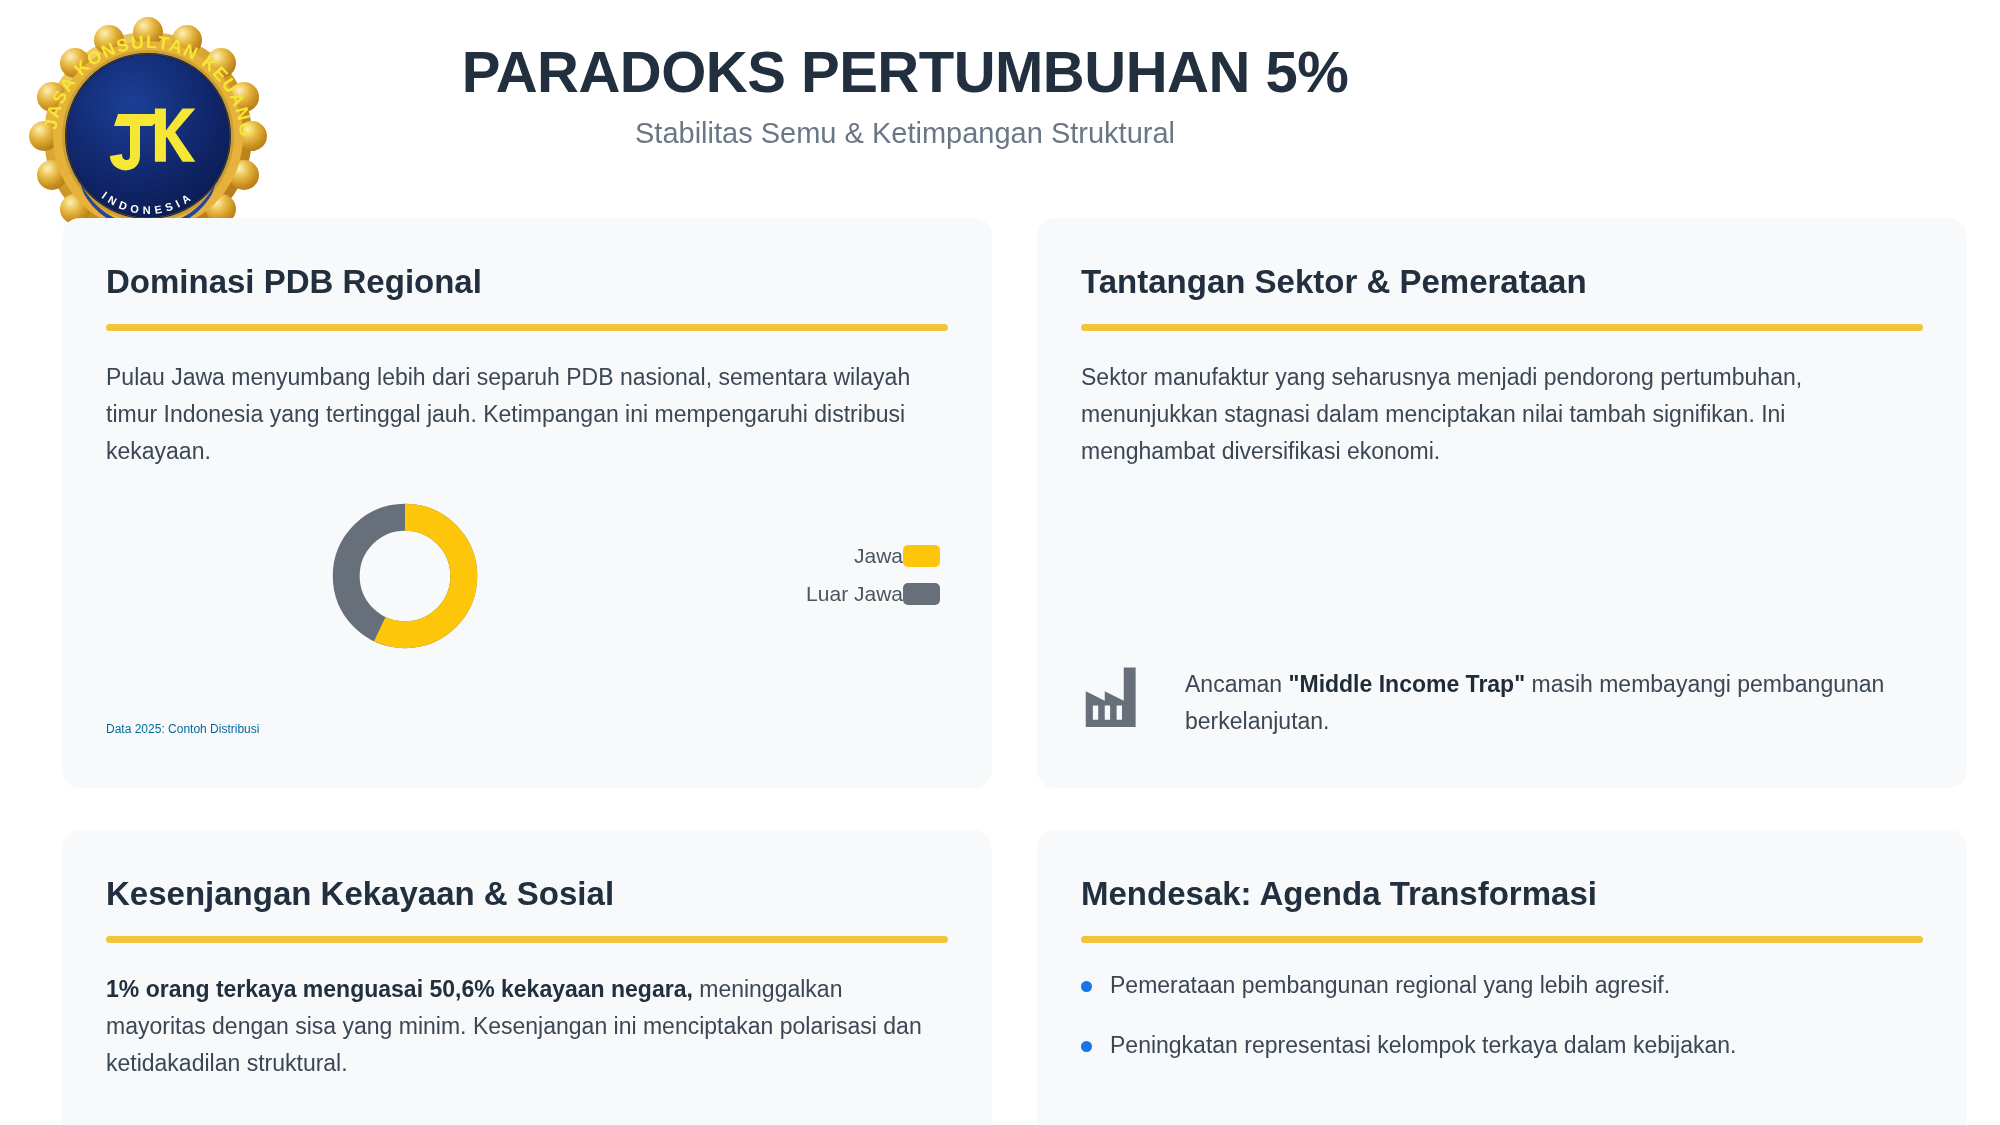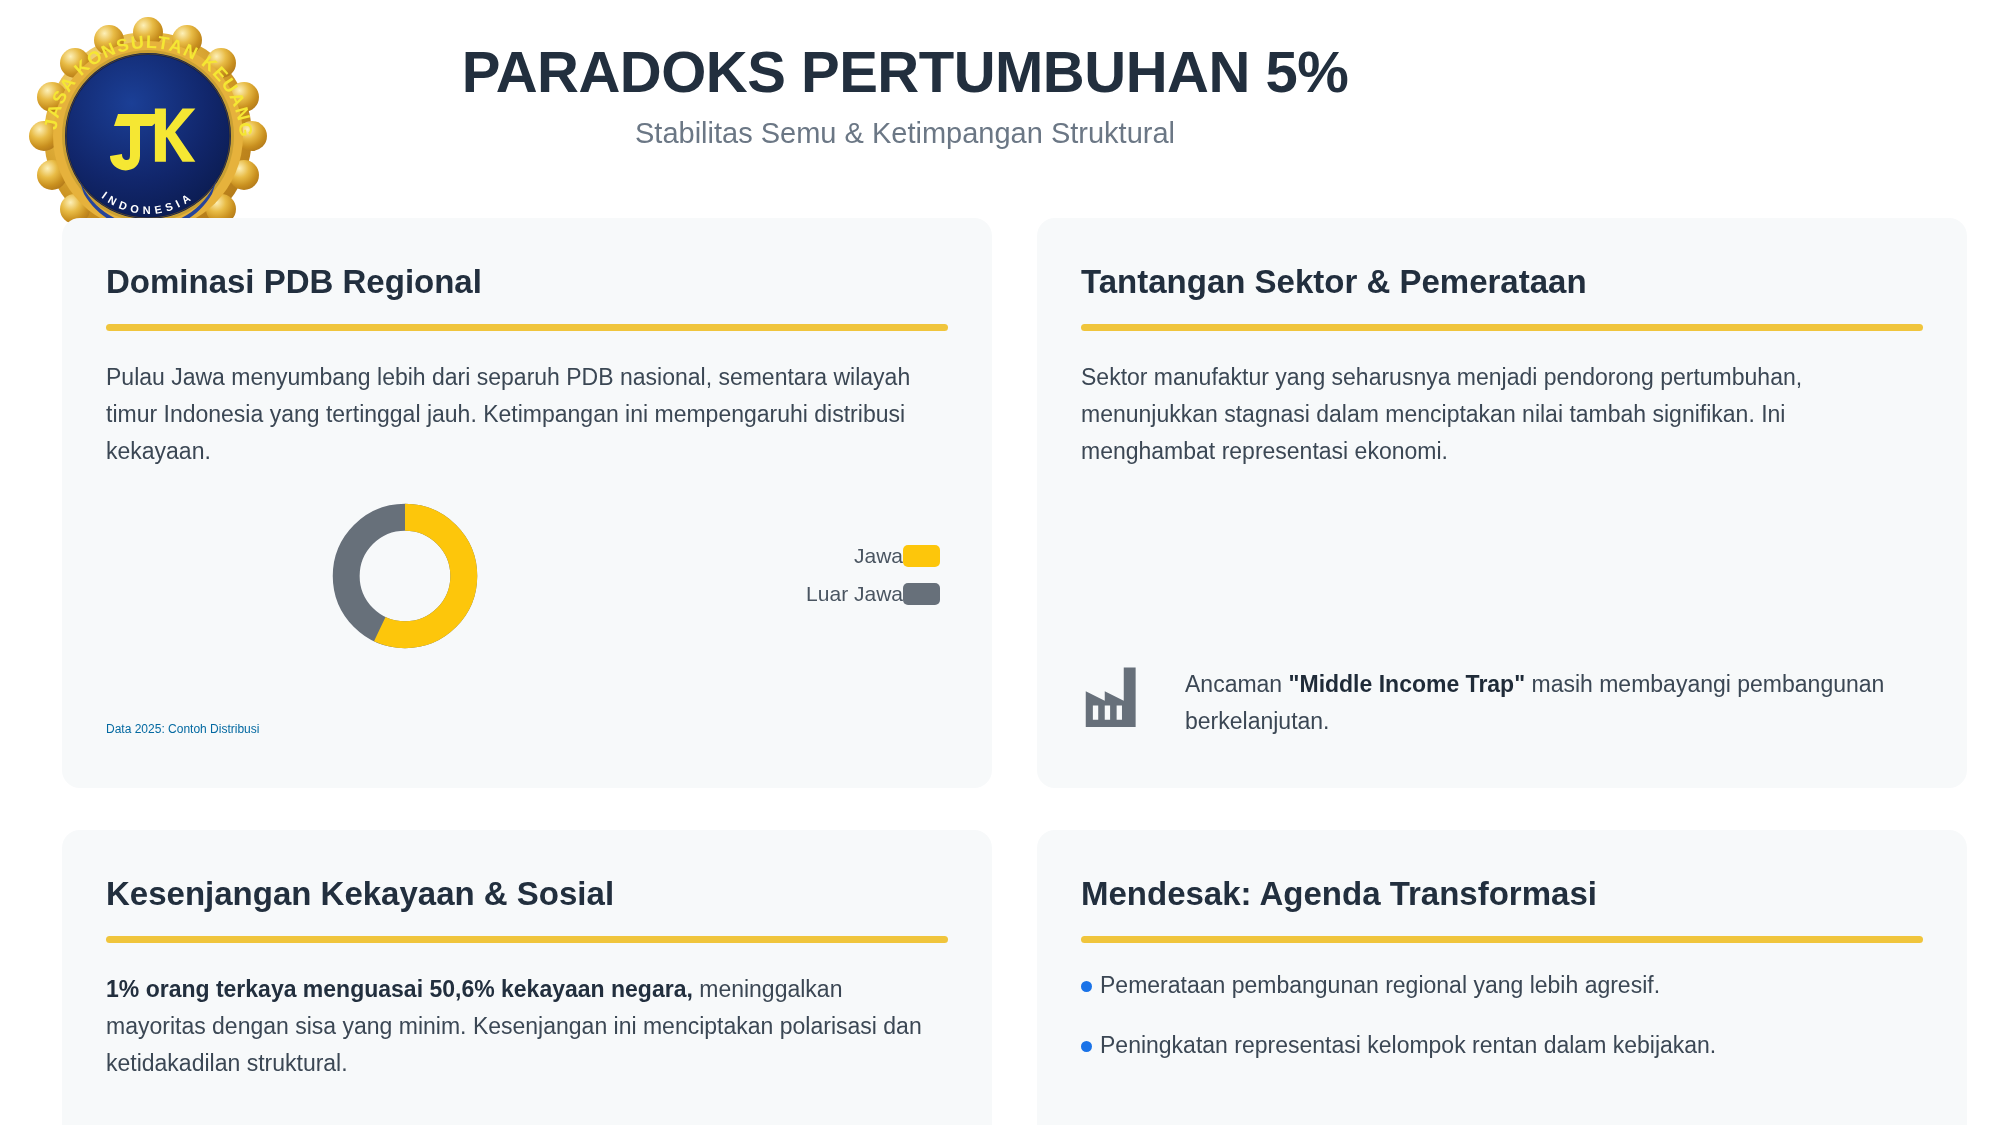--- a/index.html
+++ b/index.html
@@ -168,21 +168,21 @@
   .callout-text b { color: #1f2b38; font-weight: bold; }
 
   
   .bullets {
     margin-top: 26px;
     list-style: none;
   }
   .bullet-item {
     display: flex;
     align-items: flex-start;
-    gap: 8px;
+    gap: 18px;
     margin-bottom: 27px;
     font-size: 23px;
     line-height: 1.45;
     color: #3b4754;
   }
   .bullet-dot {
     flex: 0 0 auto;
     width: 11px;
     height: 11px;
     border-radius: 50%;
@@ -291,21 +291,21 @@
           </div>
         </div>
       </div>
 
       <div class="chart-caption">Data 2025: Contoh Distribusi</div>
     </div>
 
     <div class="card card-top-right">
       <div class="card-title">Tantangan Sektor &amp; Pemerataan</div>
       <div class="accent-bar"></div>
-      <div class="card-body">Sektor manufaktur yang seharusnya menjadi pendorong pertumbuhan, menunjukkan stagnasi dalam menciptakan nilai tambah signifikan. Ini menghambat representasi ekonomi.</div>
+      <div class="card-body">Sektor manufaktur yang seharusnya menjadi pendorong pertumbuhan, menunjukkan stagnasi dalam menciptakan nilai tambah signifikan. Ini menghambat diversifikasi ekonomi.</div>
 
       <div class="callout">
         <svg class="factory-icon" viewBox="0 0 64 60">
           <path d="M4 56 V26 L20 34 V26 L36 34 V6 H46 V56 Z" fill="#67707a"></path>
           <rect x="10" y="38" width="4.5" height="12" fill="#f7f9fa"></rect>
           <rect x="20" y="38" width="4.5" height="12" fill="#f7f9fa"></rect>
           <rect x="30" y="38" width="4.5" height="12" fill="#f7f9fa"></rect>
         </svg>
         <div class="callout-text">
           <span>Ancaman </span><b>"Middle Income Trap"</b><span> masih membayangi pembangunan berkelanjutan.</span>
@@ -324,19 +324,19 @@
     <div class="card card-bot-right">
       <div class="card-title">Mendesak: Agenda Transformasi</div>
       <div class="accent-bar"></div>
       <ul class="bullets">
         <li class="bullet-item">
           <span class="bullet-dot"></span>
           <span>Pemerataan pembangunan regional yang lebih agresif.</span>
         </li>
         <li class="bullet-item">
           <span class="bullet-dot"></span>
-          <span>Peningkatan representasi kelompok rentan dalam kebijakan.</span>
+          <span>Peningkatan representasi kelompok terkaya dalam kebijakan.</span>
         </li>
       </ul>
     </div>
 
   </div>
 </div>
 
 </body></html>

